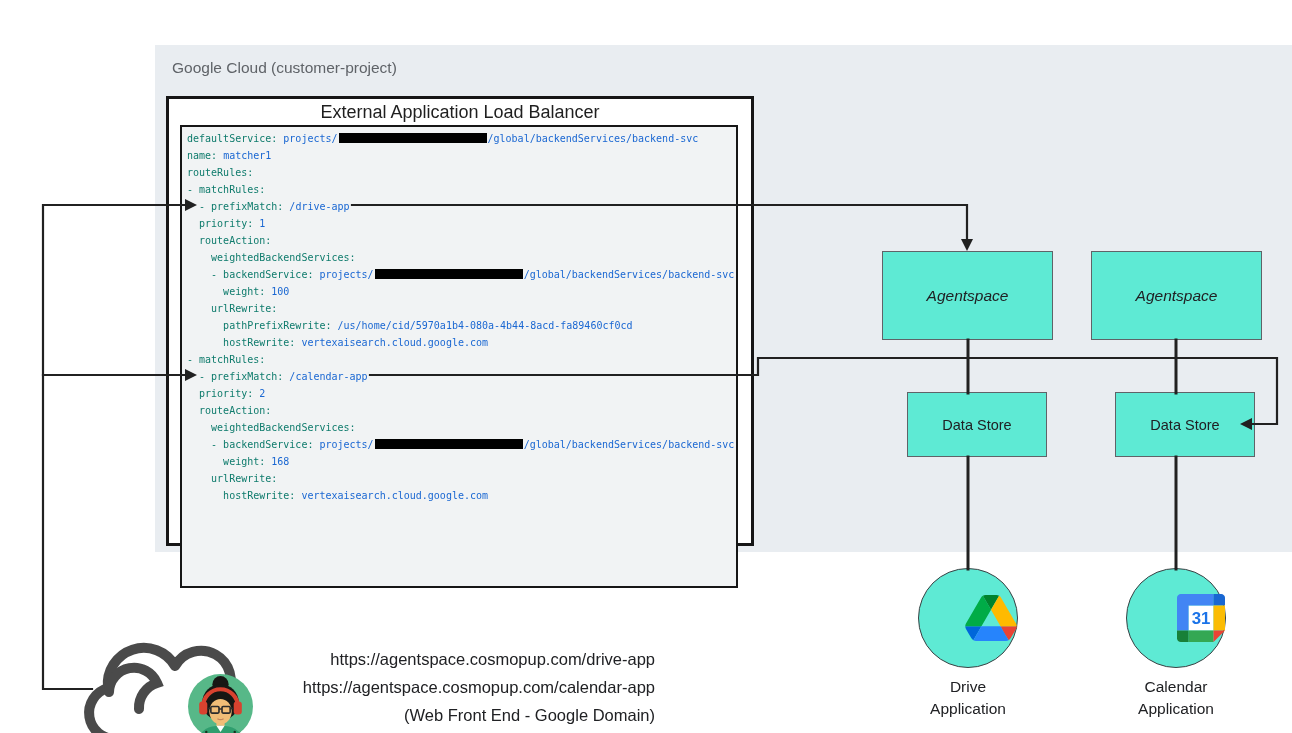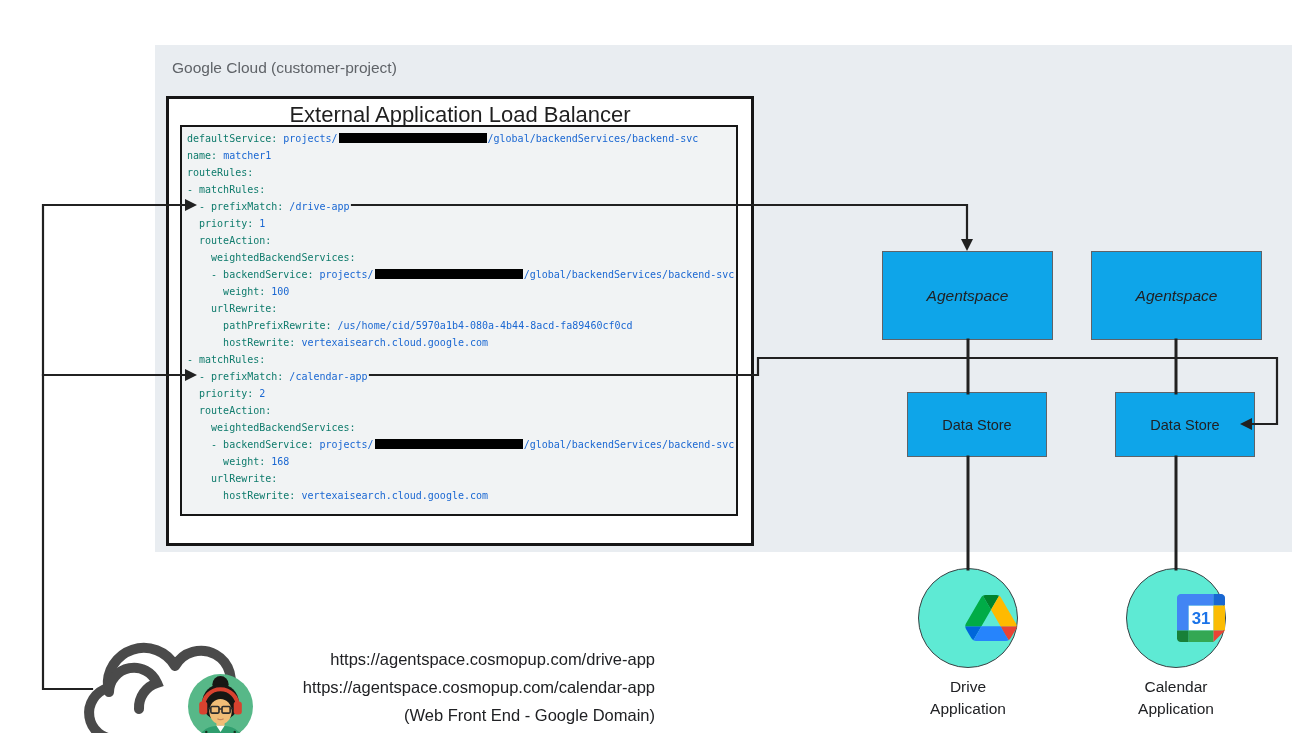--- a/index.html
+++ b/index.html
@@ -4,31 +4,31 @@
 <style>
   html,body{margin:0;padding:0;background:#fff;}
   .canvas{position:relative;width:1292px;height:733px;background:#fff;overflow:hidden;
           font-family:"Liberation Sans",sans-serif;color:#202124;margin-top:21px;}
   .abs{position:absolute;}
   
   .gcp-panel{left:155px;top:24px;width:1137px;height:507px;background:#e9edf1;}
   .gcp-label{left:172px;top:38px;font-size:15.5px;color:#5f6368;}
   
   .lb-box{left:166px;top:75px;width:588px;height:450px;background:#fff;border:3px solid #161616;box-sizing:border-box;}
-  .lb-title{left:166px;top:81px;width:588px;text-align:center;font-size:22px;color:#1f1f1f;}
+  .lb-title{left:166px;top:81px;width:588px;text-align:center;font-size:18px;color:#1f1f1f;}
   
-  .code-box{left:180px;top:104px;width:558px;height:391px;background:#f1f3f4;border:2px solid #161616;
+  .code-box{left:180px;top:104px;width:558px;height:463px;background:#f1f3f4;border:2px solid #161616;
             box-sizing:border-box;padding:3px 12px 0 5px;overflow:hidden;}
   .code-line{height:17px;line-height:17px;white-space:pre;font-family:"DejaVu Sans Mono","Liberation Mono",monospace;
              font-size:10px;}
   .code-line .k{color:#0e7b6c;}
   .code-line .v{color:#1a67d2;}
   .redact{display:inline-block;width:148px;height:10px;background:#000;vertical-align:middle;margin:0 1px 2px 1px;}
   
-  .dbox{background:#0ea5e9;border:1.5px solid #5f6368;box-sizing:border-box;display:flex;align-items:center;justify-content:center;}
+  .dbox{background:#5eead4;border:1.5px solid #5f6368;box-sizing:border-box;display:flex;align-items:center;justify-content:center;}
   .agentspace{width:171px;height:89px;font-size:15.5px;font-style:italic;}
   .datastore{width:140px;height:65px;font-size:14.5px;}
   
   .app-circle{width:100px;height:100px;border-radius:50%;background:#5eead4;border:1.6px solid #3c4043;
               box-sizing:border-box;display:flex;align-items:center;justify-content:flex-end;}
   .app-label{width:150px;text-align:center;font-size:15.5px;line-height:22px;}
   
   .url-block{left:240px;top:624px;width:415px;text-align:right;font-size:16.5px;line-height:28px;color:#202124;}
   svg.overlay{left:0;top:0;pointer-events:none;}
 </style>

